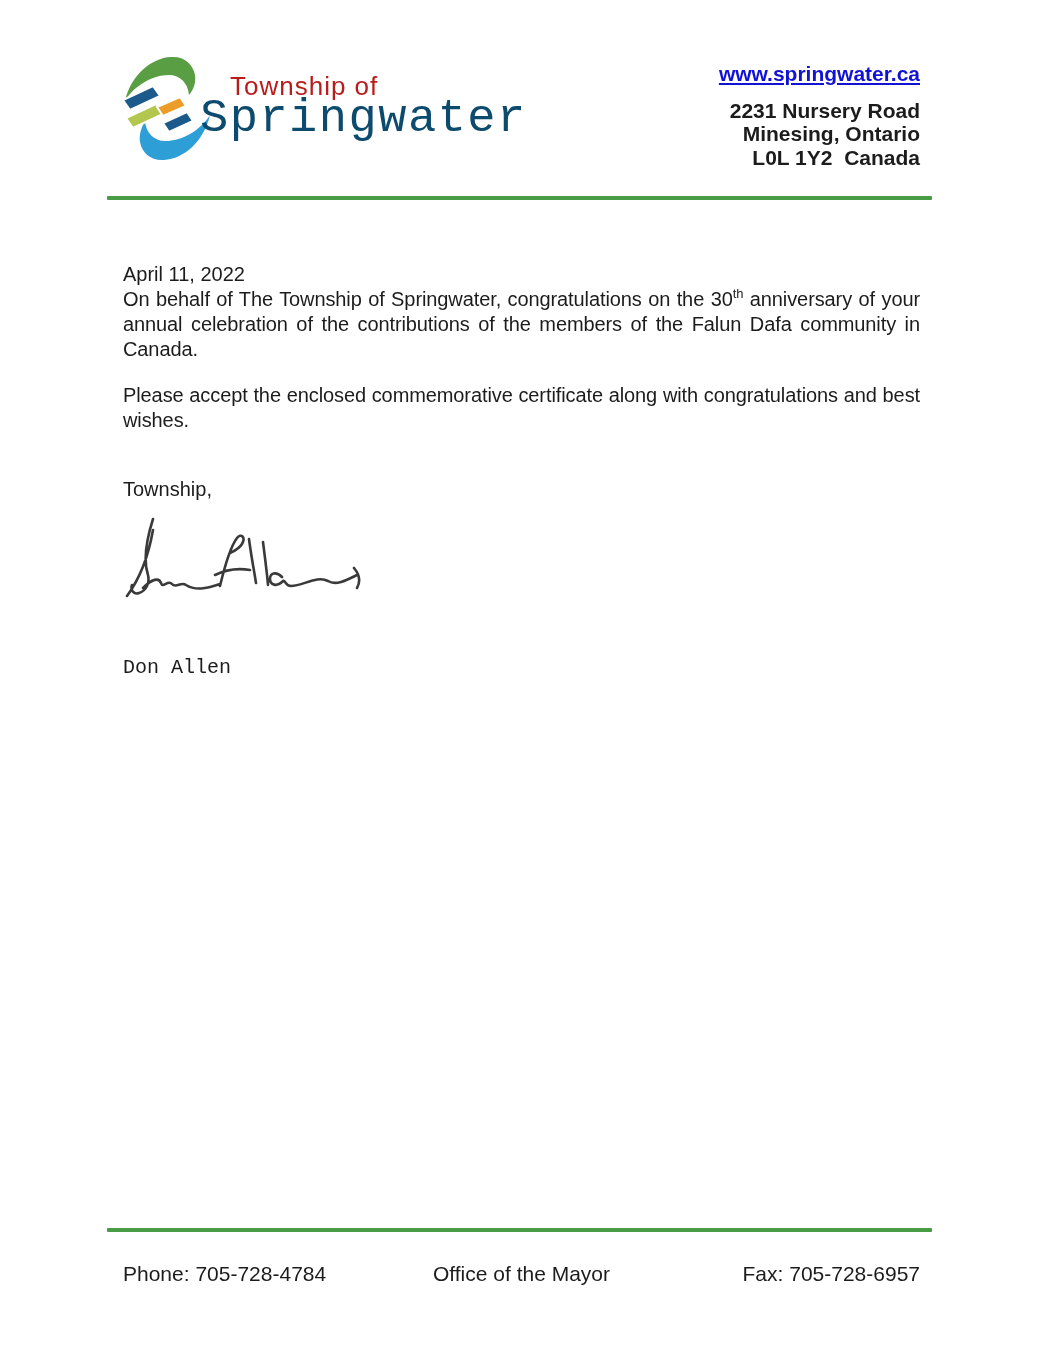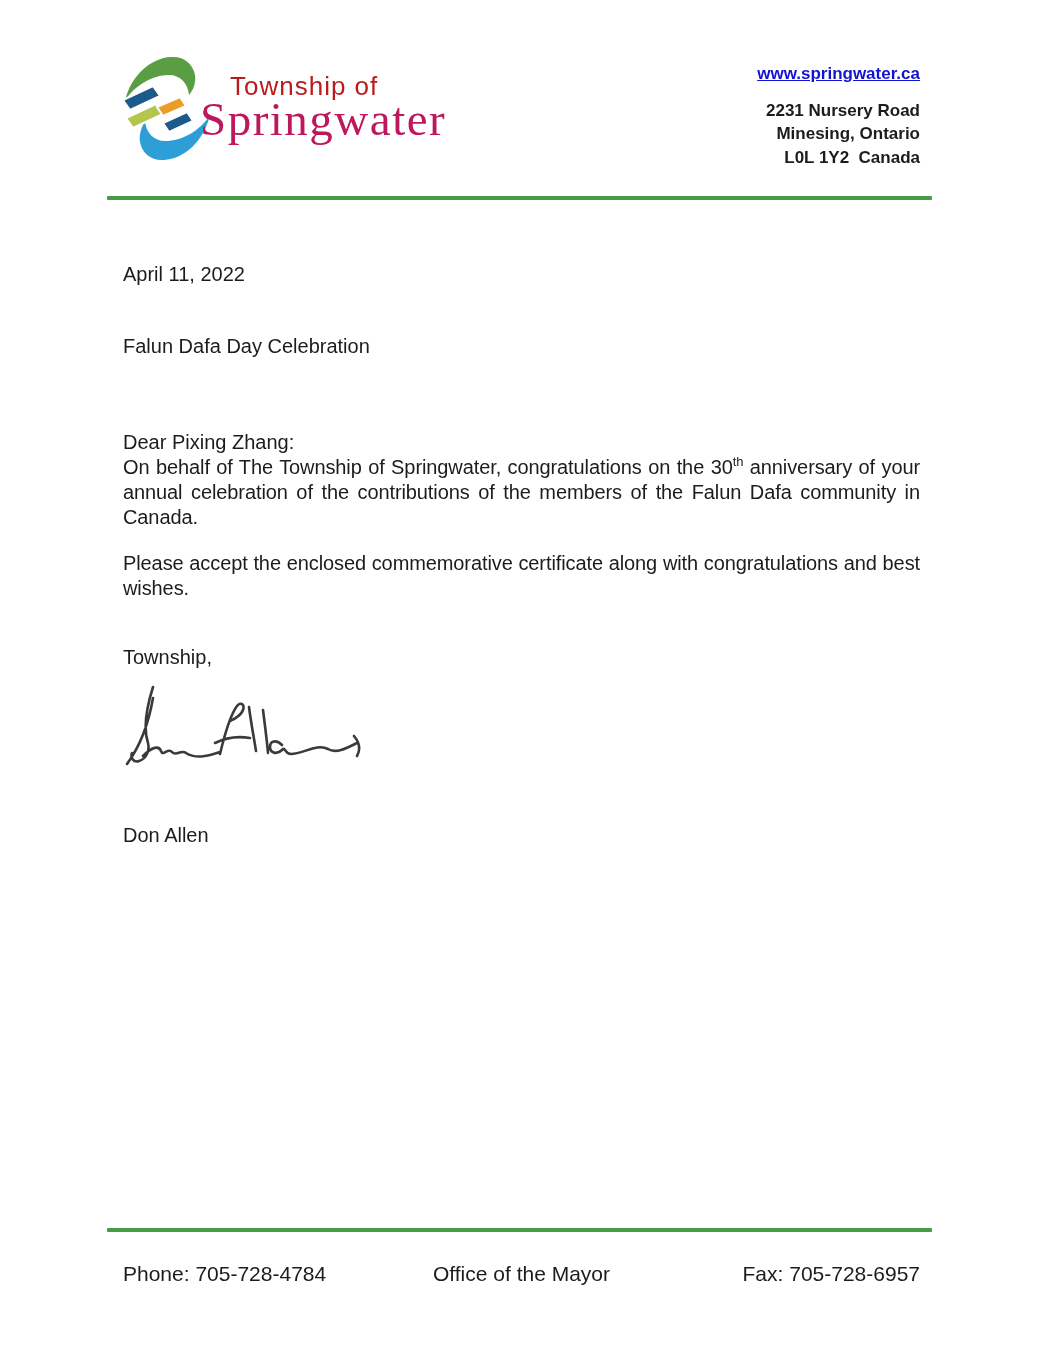--- a/index.html
+++ b/index.html
@@ -16,29 +16,29 @@
 
   
   .logo { position: absolute; left: 118px; top: 55px; display: flex; align-items: flex-start; }
   .logo-icon { width: 102px; height: 106px; flex: 0 0 auto; }
   .logo-text { margin-left: -20px; padding-top: 20px; }
   .township-of {
     font-size: 26px; color: #b91c1c; letter-spacing: 1px;
     line-height: 22px; margin-left: 30px;
   }
   .springwater {
-    font-family: Liberation Serif, serif;
-    font-size: 47px; color: #be185d; letter-spacing: 1.5px;
+    font-family: Liberation Mono, monospace;
+    font-size: 47px; color: #0c4a6e; letter-spacing: 1.5px;
     line-height: 48px; margin-top: -2px;
   }
 
   .address {
     position: absolute; right: 123px; top: 62px;
     text-align: right; font-weight: bold;
-    font-size: 17px; line-height: 23.5px;
+    font-size: 21px; line-height: 23.5px;
   }
   .website {
     display: inline-block; color: #1212d4;
     text-decoration: underline; font-weight: bold;
     margin-bottom: 13px; cursor: pointer;
   }
 
   .rule {
     position: absolute; left: 107px; width: 825px; height: 4px;
     background: #4a9b45; border-radius: 1px;
@@ -56,21 +56,21 @@
   .salutation { margin-top: 71px; }
   .para       { text-align: justify; letter-spacing: -0.1px; }
   .para-1     { }
   .para-2     { margin-top: 21px; }
   .closing    { margin-top: 44px; }
   sup.ord { font-size: 13px; line-height: 0; vertical-align: super; }
 
   .signature-wrap { margin-top: 12px; height: 96px; }
   .signature-svg { width: 260px; height: 95px; display: block; }
 
-  .signer-name  { margin-top: 45px; }
+  .signer-name  { margin-top: 45px; font-family: Liberation Mono, monospace; }
   .signer-title { margin-top: 0; }
 
   
   footer {
     position: absolute; left: 123px; right: 123px; top: 1261px;
     display: grid; grid-template-columns: 1fr auto 1fr;
     font-size: 21px; line-height: 25px;
   }
   .footer-phone  { justify-self: start; }
   .footer-office { justify-self: center; font-weight: normal; }
@@ -100,22 +100,20 @@
     <a class="website" href="#">www.springwater.ca</a>
     <div>2231 Nursery Road</div>
     <div>Minesing, Ontario</div>
     <div>L0L 1Y2&nbsp; Canada</div>
   </div>
 
   <div class="rule rule-top"></div>
 
   <main>
     <p class="date">April 11, 2022</p>
-    <p class="subject">Falun Dafa Day Celebration</p>
-    <p class="salutation">Dear Pixing Zhang:</p>
 
     <p class="para para-1"><span>On behalf of The Township of Springwater, congratulations on the 30</span><sup class="ord">th</sup><span> anniversary of your annual celebration of the contributions of the members of the Falun Dafa community in Canada.</span></p>
 
     <p class="para para-2">Please accept the enclosed commemorative certificate along with congratulations and best wishes.</p>
 
     <p class="closing">Township,</p>
 
     <div class="signature-wrap">
       <svg class="signature-svg" viewBox="0 0 260 95" xmlns="http://www.w3.org/2000/svg">
         <path fill="none" stroke-width="2.6" stroke-linecap="round" stroke-linejoin="round" d="M30,5 C24,24 20,46 25,61 C27,69 23,77 16,79 C11,81 7,76 9,71

